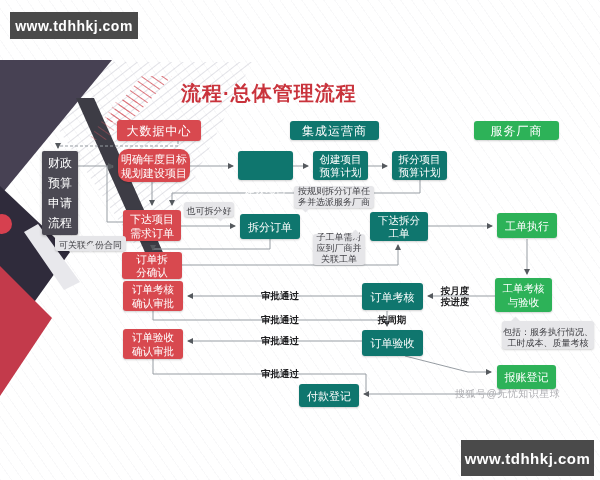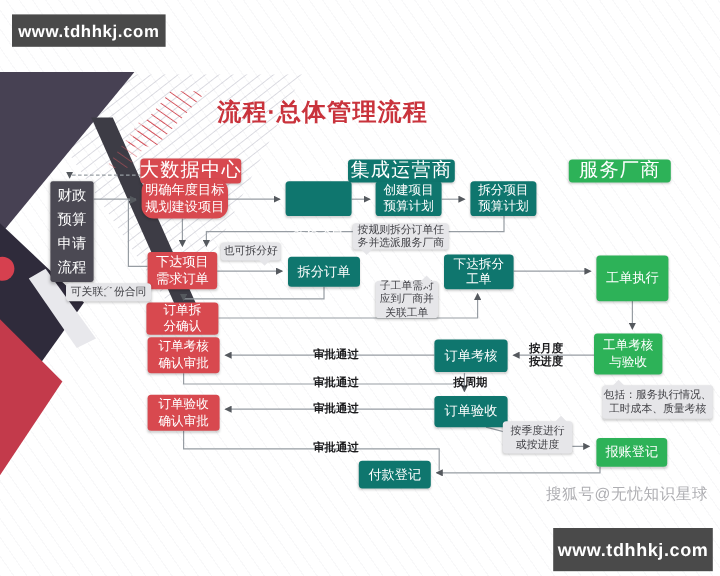--- a/index.html
+++ b/index.html
@@ -16,50 +16,50 @@
   .banner-bottom{left:461px;top:440px;width:133px;height:36px;font-size:15px;}
   .title{position:absolute;left:181px;top:80px;font-size:20px;font-weight:bold;
     color:#c9333c;letter-spacing:1px;white-space:nowrap;z-index:3;}
   .box{position:absolute;border-radius:3px;color:#fff;display:flex;flex-direction:column;
     align-items:center;justify-content:center;text-align:center;z-index:2;
     box-shadow:0 1px 2px rgba(0,0,0,.18);font-size:11px;line-height:14px;}
   .box span{white-space:nowrap;}
   .c-red{background:#d8494f;}
   .c-blue{background:#0f766e;}
   .c-green{background:#2db258;}
-  .hdr{font-size:16px;letter-spacing:1px;margin-top:12px;}
+  .hdr{font-size:12px;letter-spacing:1px;}
   .fiscal{position:absolute;left:42px;top:151px;width:36px;height:84px;background:#4b4953;
     border-radius:2px;color:#fff;display:flex;flex-direction:column;align-items:center;
     justify-content:center;font-size:12px;line-height:20px;z-index:2;box-shadow:0 1px 3px rgba(0,0,0,.3);}
   .note{position:absolute;background:#e6e6e9;color:#3f3f44;border-radius:3px;z-index:3;
-    display:flex;flex-direction:column;align-items:center;justify-content:center;
+    display:flex;flex-direction:column;align-items:center;justify-content:flex-end;
     font-size:9px;line-height:11px;box-shadow:0 1px 2px rgba(0,0,0,.18);text-align:center;}
   .note span{white-space:nowrap;}
   .note::after{content:"";position:absolute;width:7px;height:7px;background:#e6e6e9;transform:rotate(45deg);}
   .tail-bl::after{left:8px;bottom:-3px;}
   .tail-br::after{right:10px;bottom:-3px;}
   .tail-tr::after{right:6px;top:-3px;}
   .tail-tl::after{left:10px;top:-3px;}
   .ann{position:absolute;color:#1c1c1e;font-weight:bold;font-size:9.5px;line-height:11px;
     z-index:3;text-align:center;}
   .ann span{white-space:nowrap;display:block;}
-  .watermark{position:absolute;left:455px;top:387px;color:#aeaeb2;font-size:13px;
-    letter-spacing:.5px;z-index:3;white-space:nowrap;margin-top:16px;}
+  .watermark{position:absolute;left:455px;top:387px;color:#aeaeb2;font-size:10px;
+    letter-spacing:.5px;z-index:3;white-space:nowrap;}
   
   .n-hdr-dc{left:117px;top:120px;width:84px;height:21px;}
   .n-hdr-int{left:290px;top:121px;width:89px;height:19px;}
   .n-hdr-ven{left:474px;top:121px;width:85px;height:19px;}
   .n-red1{left:118px;top:149px;width:72px;height:33px;border-radius:10px;}
   .n-blue1{left:238px;top:151px;width:55px;height:29px;font-size:10.5px;line-height:13px;gap:36px;}
   .n-blue2{left:313px;top:151px;width:55px;height:29px;font-size:10.5px;line-height:13px;}
   .n-blue3{left:392px;top:151px;width:55px;height:29px;font-size:10.5px;line-height:13px;}
   .n-red2{left:123px;top:210px;width:58px;height:31px;}
   .n-blue4{left:240px;top:214px;width:60px;height:25px;}
   .n-blue5{left:370px;top:212px;width:58px;height:29px;font-size:10.5px;line-height:13px;}
-  .n-green1{left:497px;top:213px;width:60px;height:38px;}
+  .n-green1{left:497px;top:213px;width:60px;height:25px;}
   .n-red3{left:122px;top:252px;width:60px;height:27px;font-size:10.5px;line-height:13px;}
   .n-red4{left:123px;top:281px;width:60px;height:30px;font-size:10.5px;line-height:14px;}
   .n-blue6{left:362px;top:283px;width:61px;height:27px;}
   .n-green2{left:495px;top:278px;width:57px;height:34px;font-size:10.5px;line-height:14px;}
   .n-red5{left:123px;top:329px;width:60px;height:30px;font-size:10.5px;line-height:14px;}
   .n-blue7{left:362px;top:330px;width:61px;height:26px;}
   .n-green3{left:497px;top:365px;width:59px;height:24px;text-align:right;}
   .n-blue8{left:299px;top:384px;width:60px;height:23px;}
   
   .nt-multi{left:55px;top:236px;width:71px;height:15px;}
@@ -228,24 +228,20 @@
   </div>
   <div class="note nt-sub tail-tr">
     <span>子工单需对</span>
     <span>应到厂商并</span>
     <span>关联工单</span>
   </div>
   <div class="note nt-scope tail-tl">
     <span>包括：服务执行情况、</span>
     <span>工时成本、质量考核</span>
   </div>
-  <div class="note nt-quarter tail-tr">
-    <span>按季度进行</span>
-    <span>或按进度</span>
-  </div>
 
   <div class="ann an-monthly">
     <span>按月度</span>
     <span>按进度</span>
   </div>
   <div class="ann an-cycle">
     <span>按周期</span>
   </div>
   <div class="ann an-ap1">
     <span>审批通过</span>

